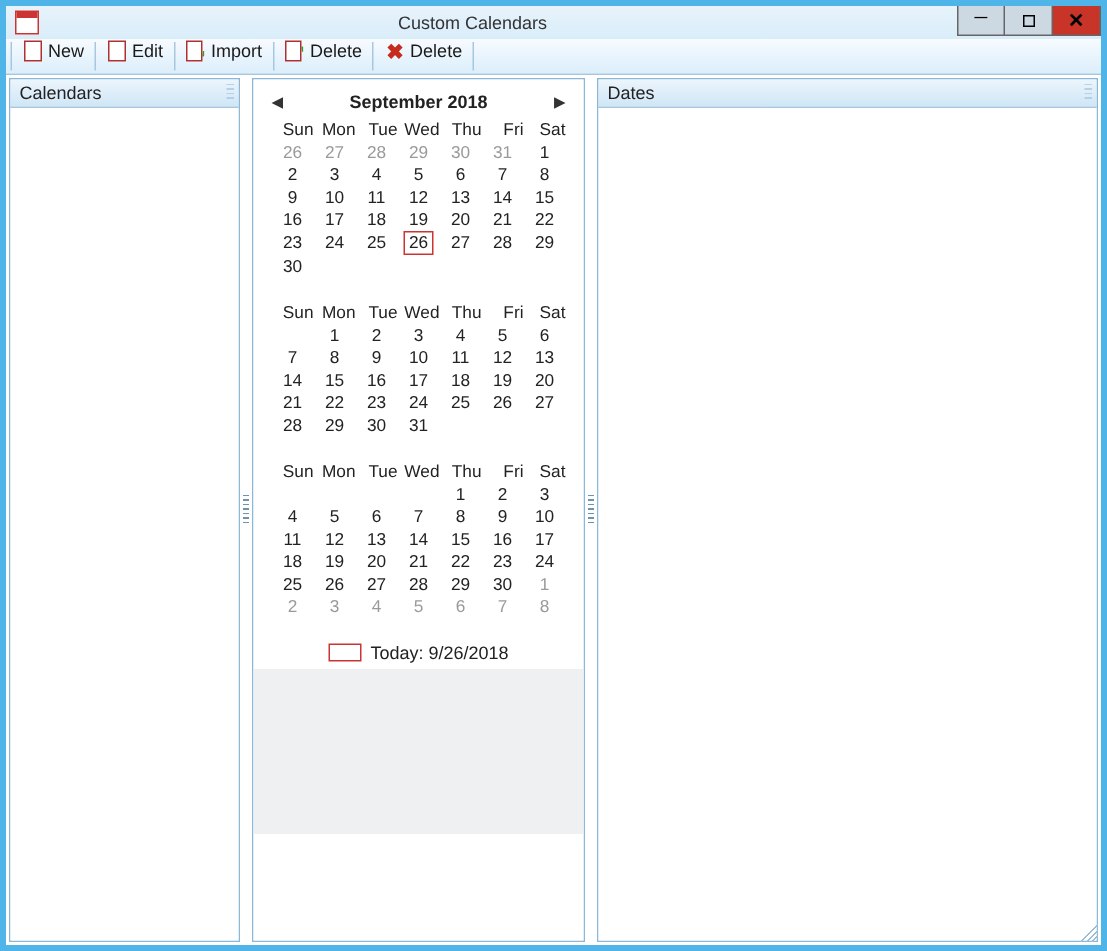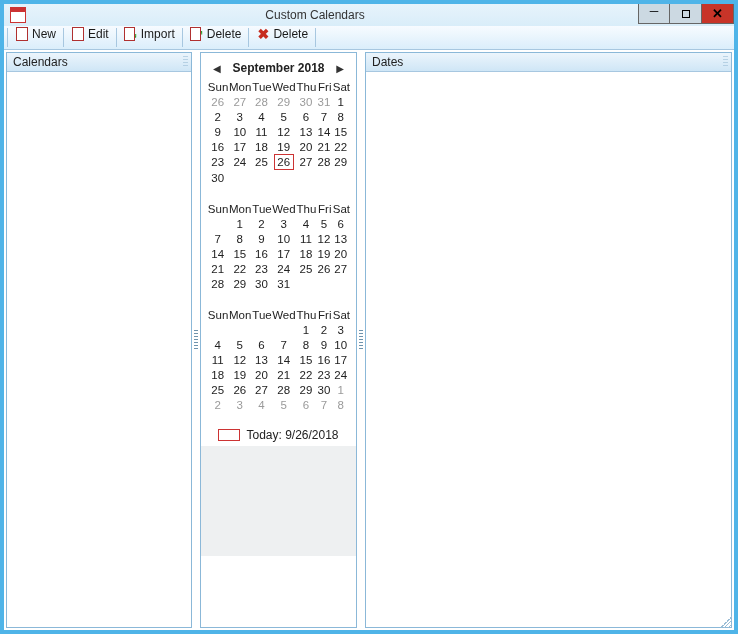--- a/index.html
+++ b/index.html
@@ -120,23 +120,23 @@
     font-size: 12px;
     color: #222;
     position: relative;
   }
   .panel-header .grip {
     position: absolute; right: 3px; top: 3px;
     width: 5px; height: 12px;
     background: repeating-linear-gradient(#9bbdd6, #9bbdd6 1px, transparent 1px, transparent 3px);
     opacity: .6;
   }
-  .panel-left  { width: 186px; }
+  .panel-left  { width: 154px; }
   .panel-mid   { flex: 1; }
-  .panel-right { width: 367px; }
+  .panel-right { width: 334px; }
   .panel-body  { flex:1; overflow:hidden; background:#fff; }
   
   .splitter {
     width: 4px;
     display: flex;
     align-items: center;
     justify-content: center;
   }
   .split-grip {
     width: 4px; height: 20px;

